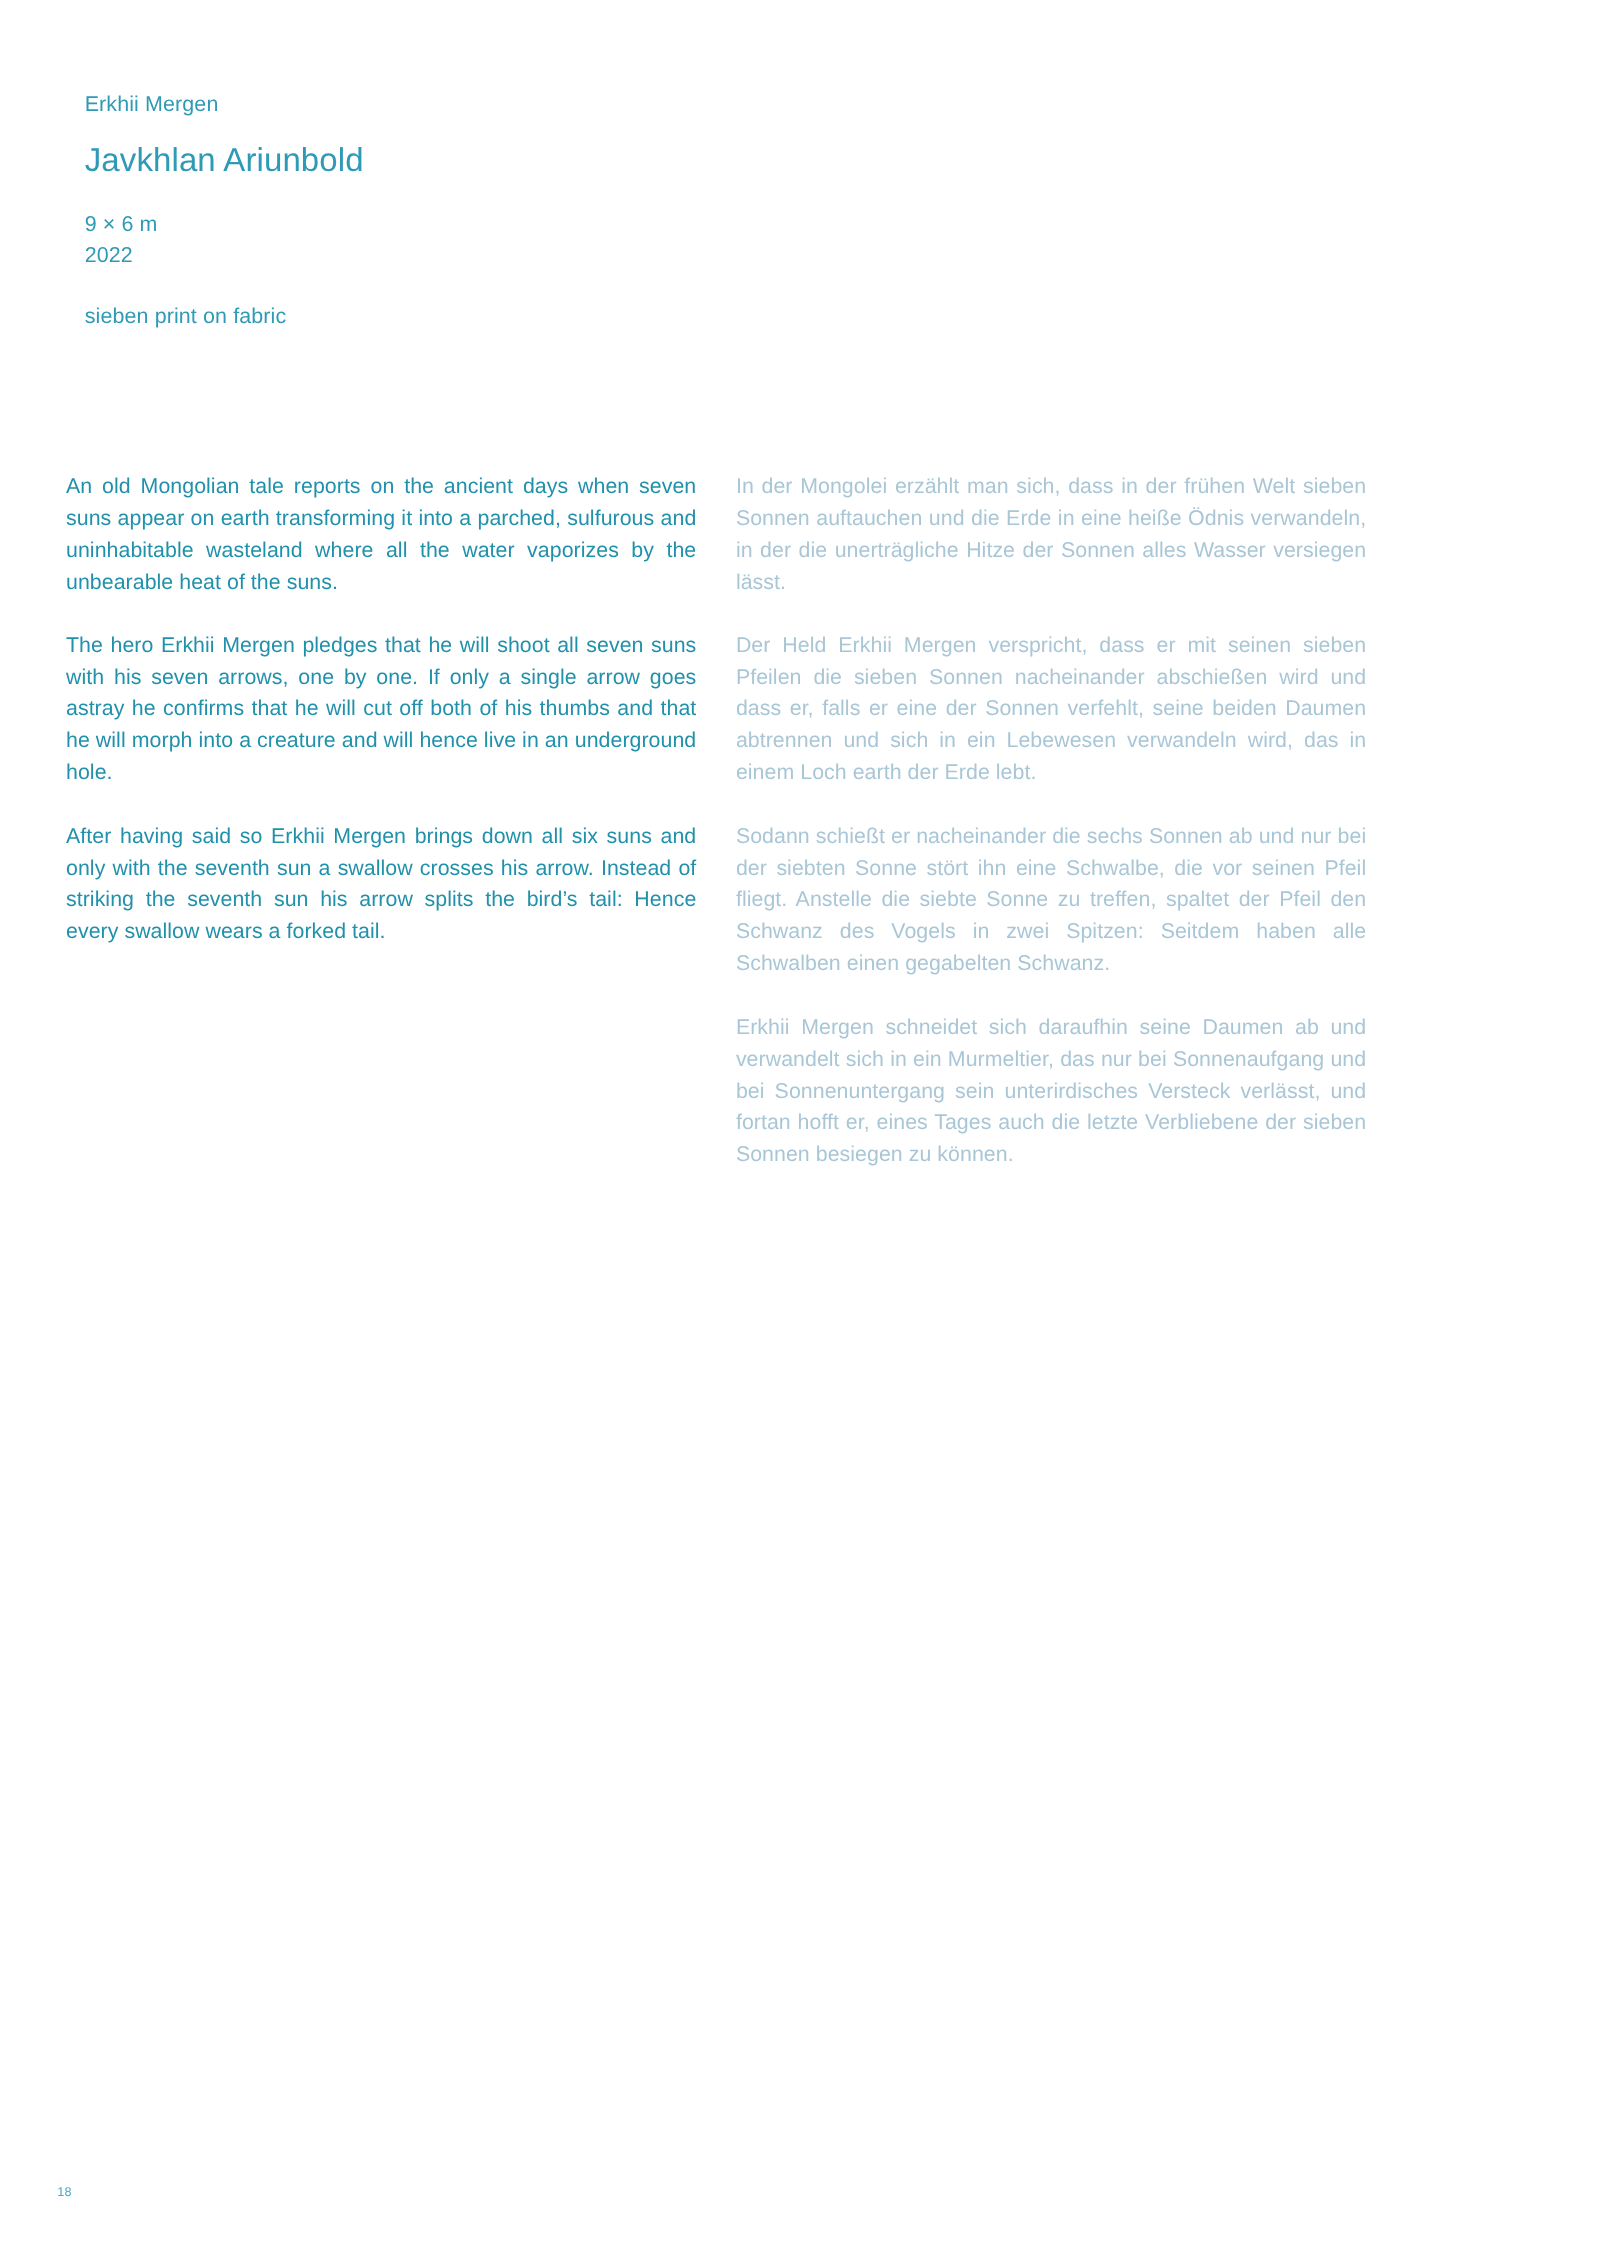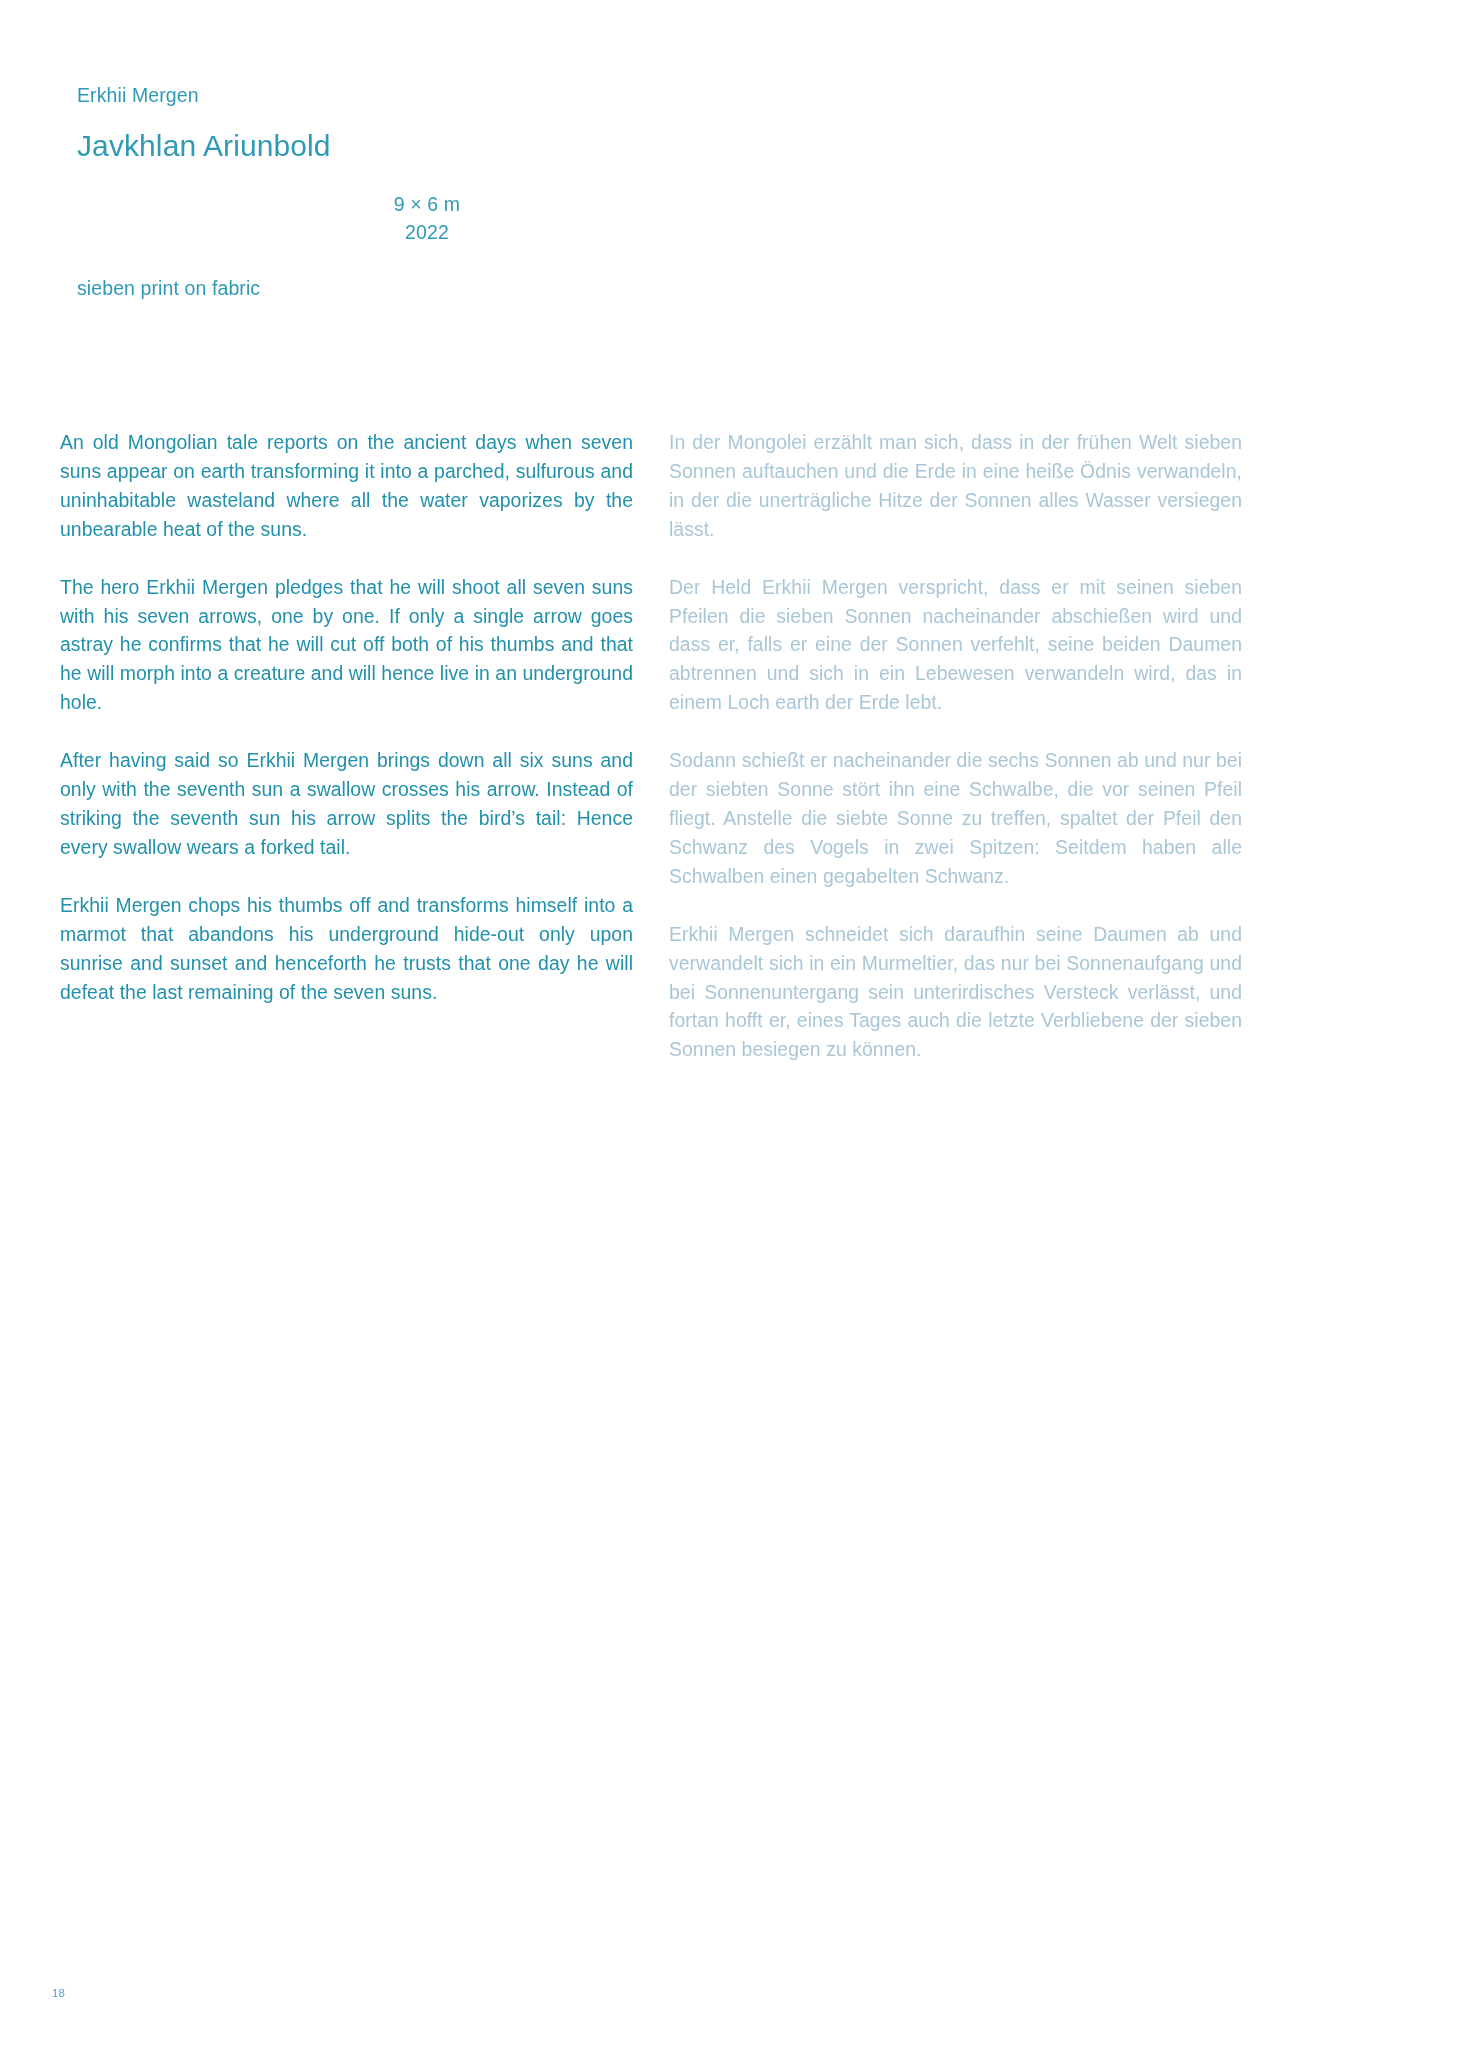--- a/index.html
+++ b/index.html
@@ -44,21 +44,21 @@
     margin: 18px 0 0 0;
     font-weight: 400;
   }
   .meta-block {
     margin-top: 26px;
     font-size: 19.5px;
     line-height: 1.42;
     color: #2e9ab5;
     letter-spacing: 0.1px;
   }
-  .meta-line { display: block; text-align: center; }
+  .meta-line { display: block; }
   .medium-line {
     margin-top: 28px;
     font-size: 19.5px;
     line-height: 1.42;
     color: #2e9ab5;
     letter-spacing: 0.1px;
   }
 
   
   .columns {
@@ -114,21 +114,20 @@
 
     <div class="medium-line">sieben print on fabric</div>
   </div>
 
   <div class="columns">
 
     <div class="col col-en">
       <p>An old Mongolian tale reports on the ancient days when seven suns appear on earth transforming it into a parched, sulfurous and uninhabitable wasteland where all the water vaporizes by the unbearable heat of the suns.</p>
       <p>The hero Erkhii Mergen pledges that he will shoot all seven suns with his seven arrows, one by one. If only a single arrow goes astray he confirms that he will cut off both of his thumbs and that he will morph into a creature and will hence live in an underground hole.</p>
       <p>After having said so Erkhii Mergen brings down all six suns and only with the seventh sun a swallow crosses his arrow. Instead of striking the seventh sun his arrow splits the bird’s tail: Hence every swallow wears a forked tail.</p>
-      <p>Erkhii Mergen chops his thumbs off and transforms himself into a marmot that abandons his underground hide-out only upon sunrise and sunset and henceforth he trusts that one day he will defeat the last remaining of the seven suns.</p>
     </div>
 
     <div class="col col-de">
       <p>In der Mongolei erzählt man sich, dass in der frühen Welt sieben Sonnen auftauchen und die Erde in eine heiße Ödnis verwandeln, in der die unerträgliche Hitze der Sonnen alles Wasser versiegen lässt.</p>
       <p>Der Held Erkhii Mergen verspricht, dass er mit seinen sieben Pfeilen die sieben Sonnen nacheinander abschießen wird und dass er, falls er eine der Sonnen verfehlt, seine beiden Daumen abtrennen und sich in ein Lebewesen verwandeln wird, das in einem Loch earth der Erde lebt.</p>
       <p>Sodann schießt er nacheinander die sechs Sonnen ab und nur bei der siebten Sonne stört ihn eine Schwalbe, die vor seinen Pfeil fliegt. Anstelle die siebte Sonne zu treffen, spaltet der Pfeil den Schwanz des Vogels in zwei Spitzen: Seitdem haben alle Schwalben einen gegabelten Schwanz.</p>
       <p>Erkhii Mergen schneidet sich daraufhin seine Daumen ab und verwandelt sich in ein Murmeltier, das nur bei Sonnenaufgang und bei Sonnenuntergang sein unterirdisches Versteck verlässt, und fortan hofft er, eines Tages auch die letzte Verbliebene der sieben Sonnen besiegen zu können.</p>
     </div>
 
   </div>

